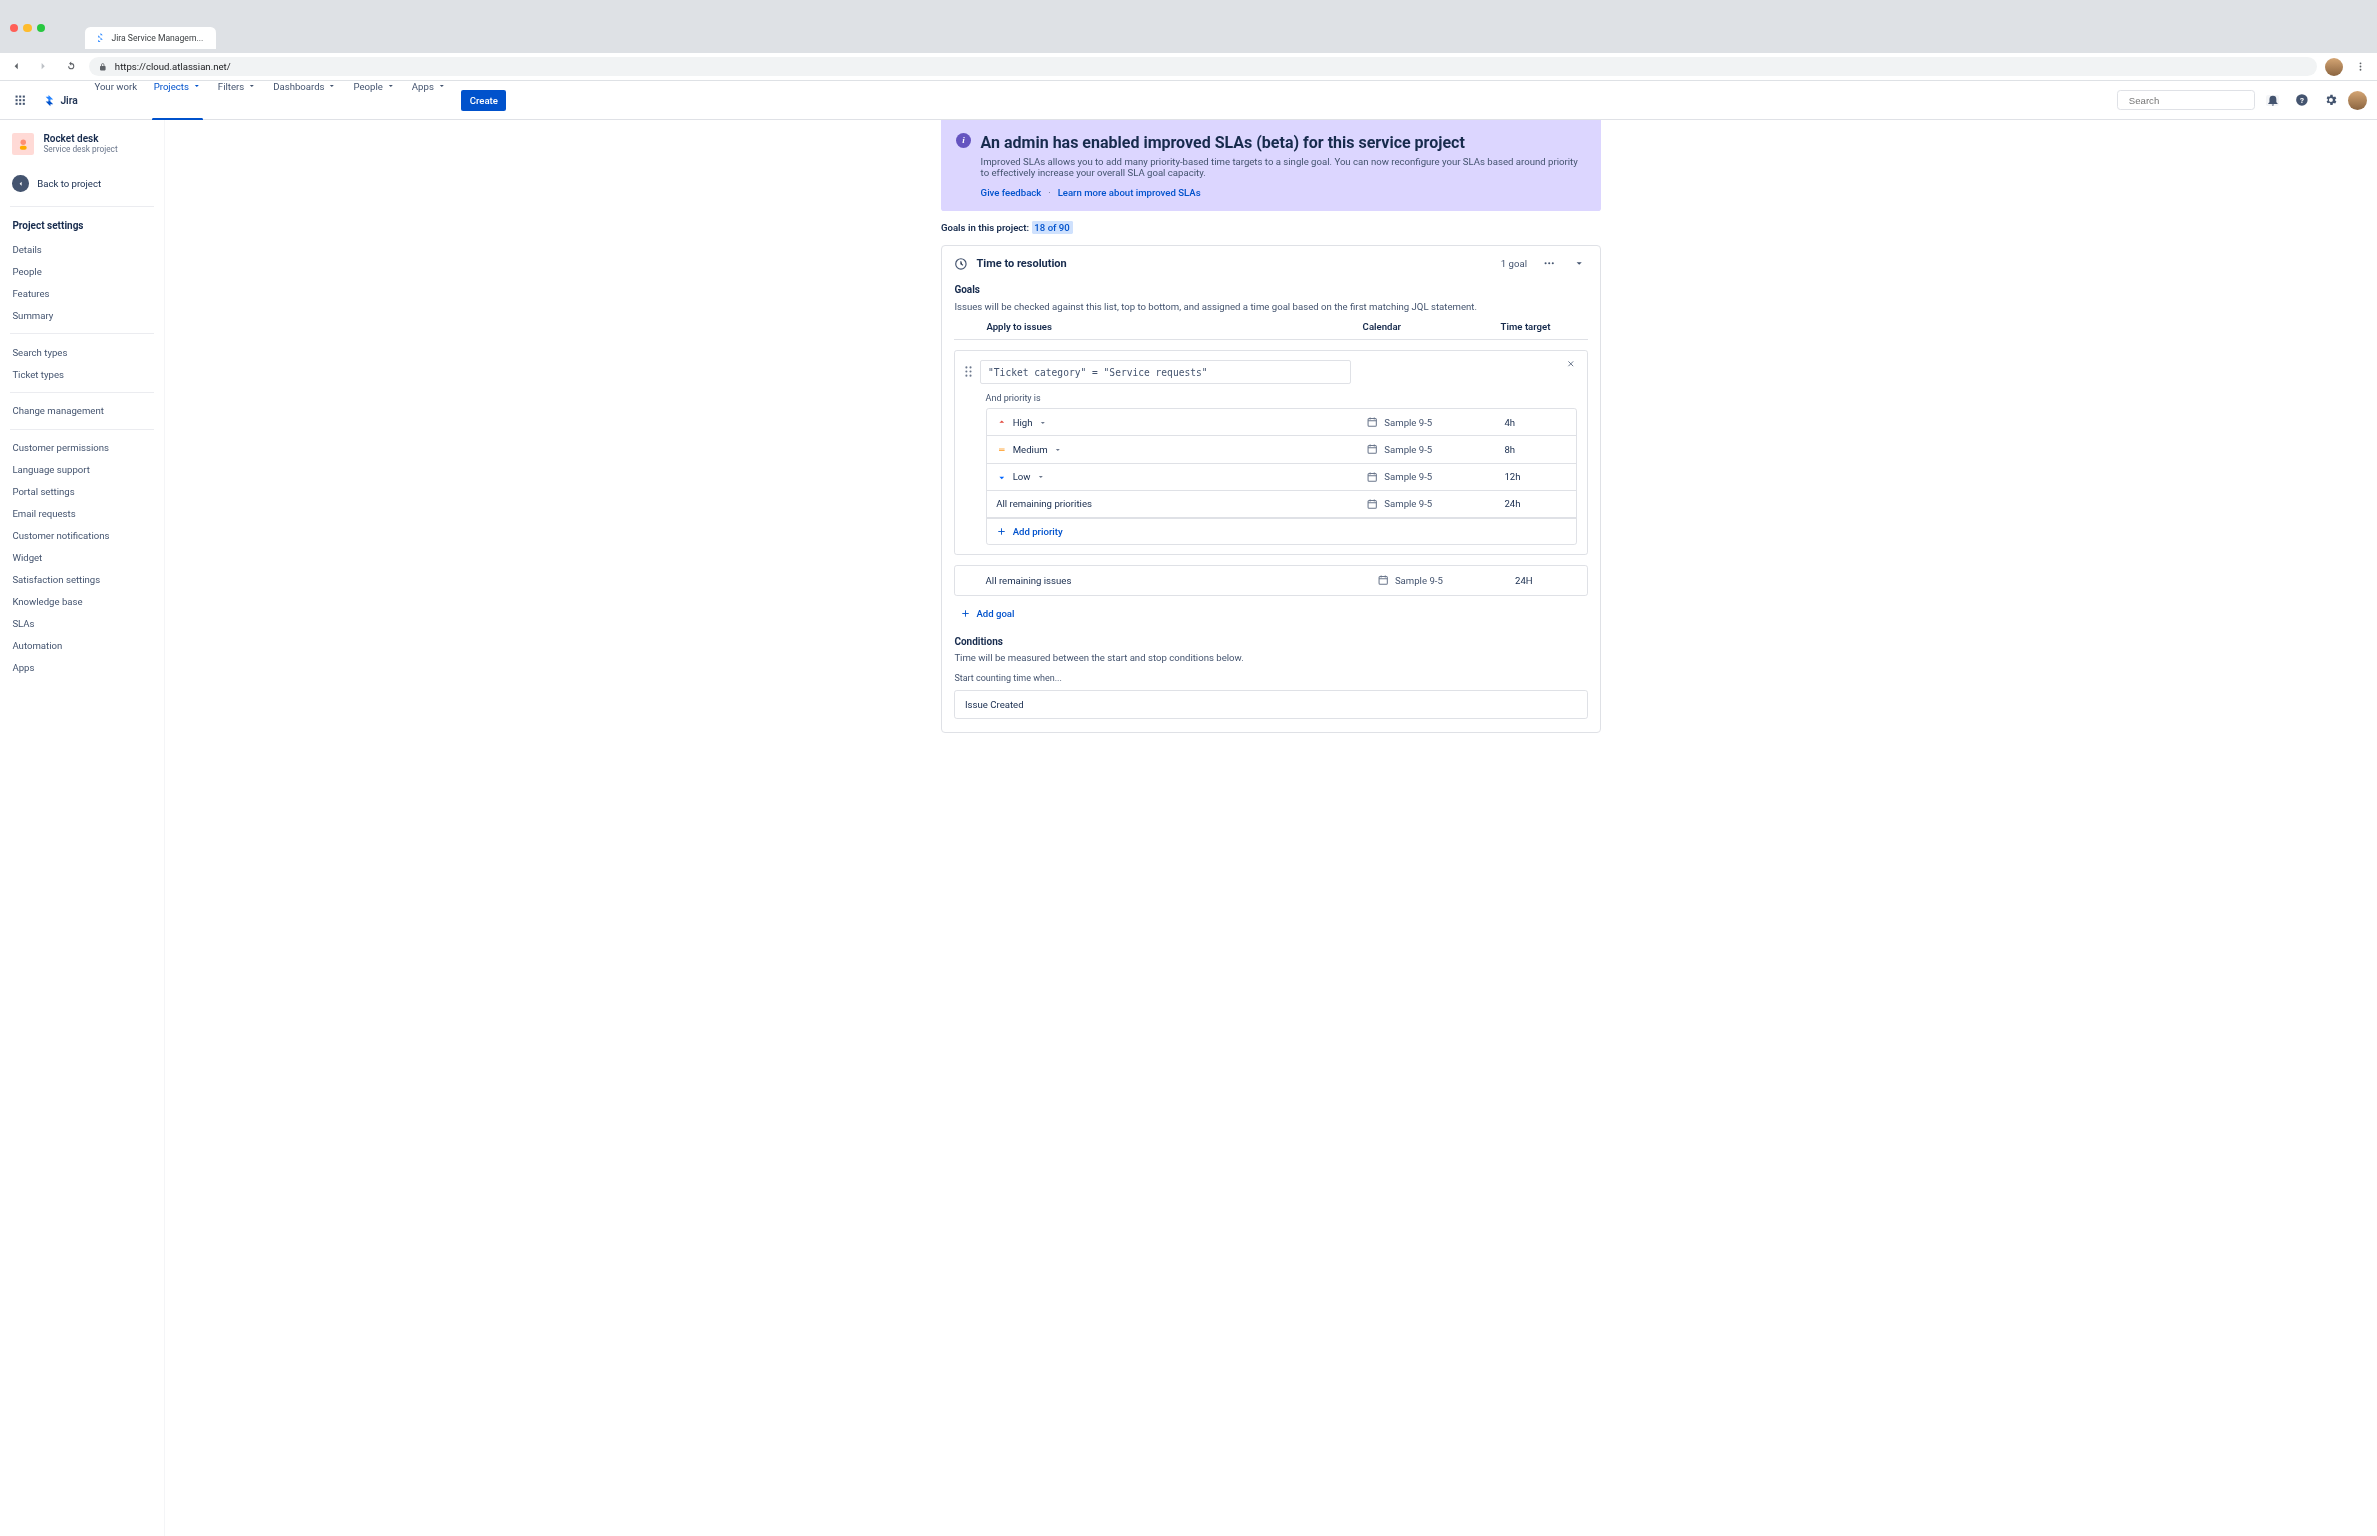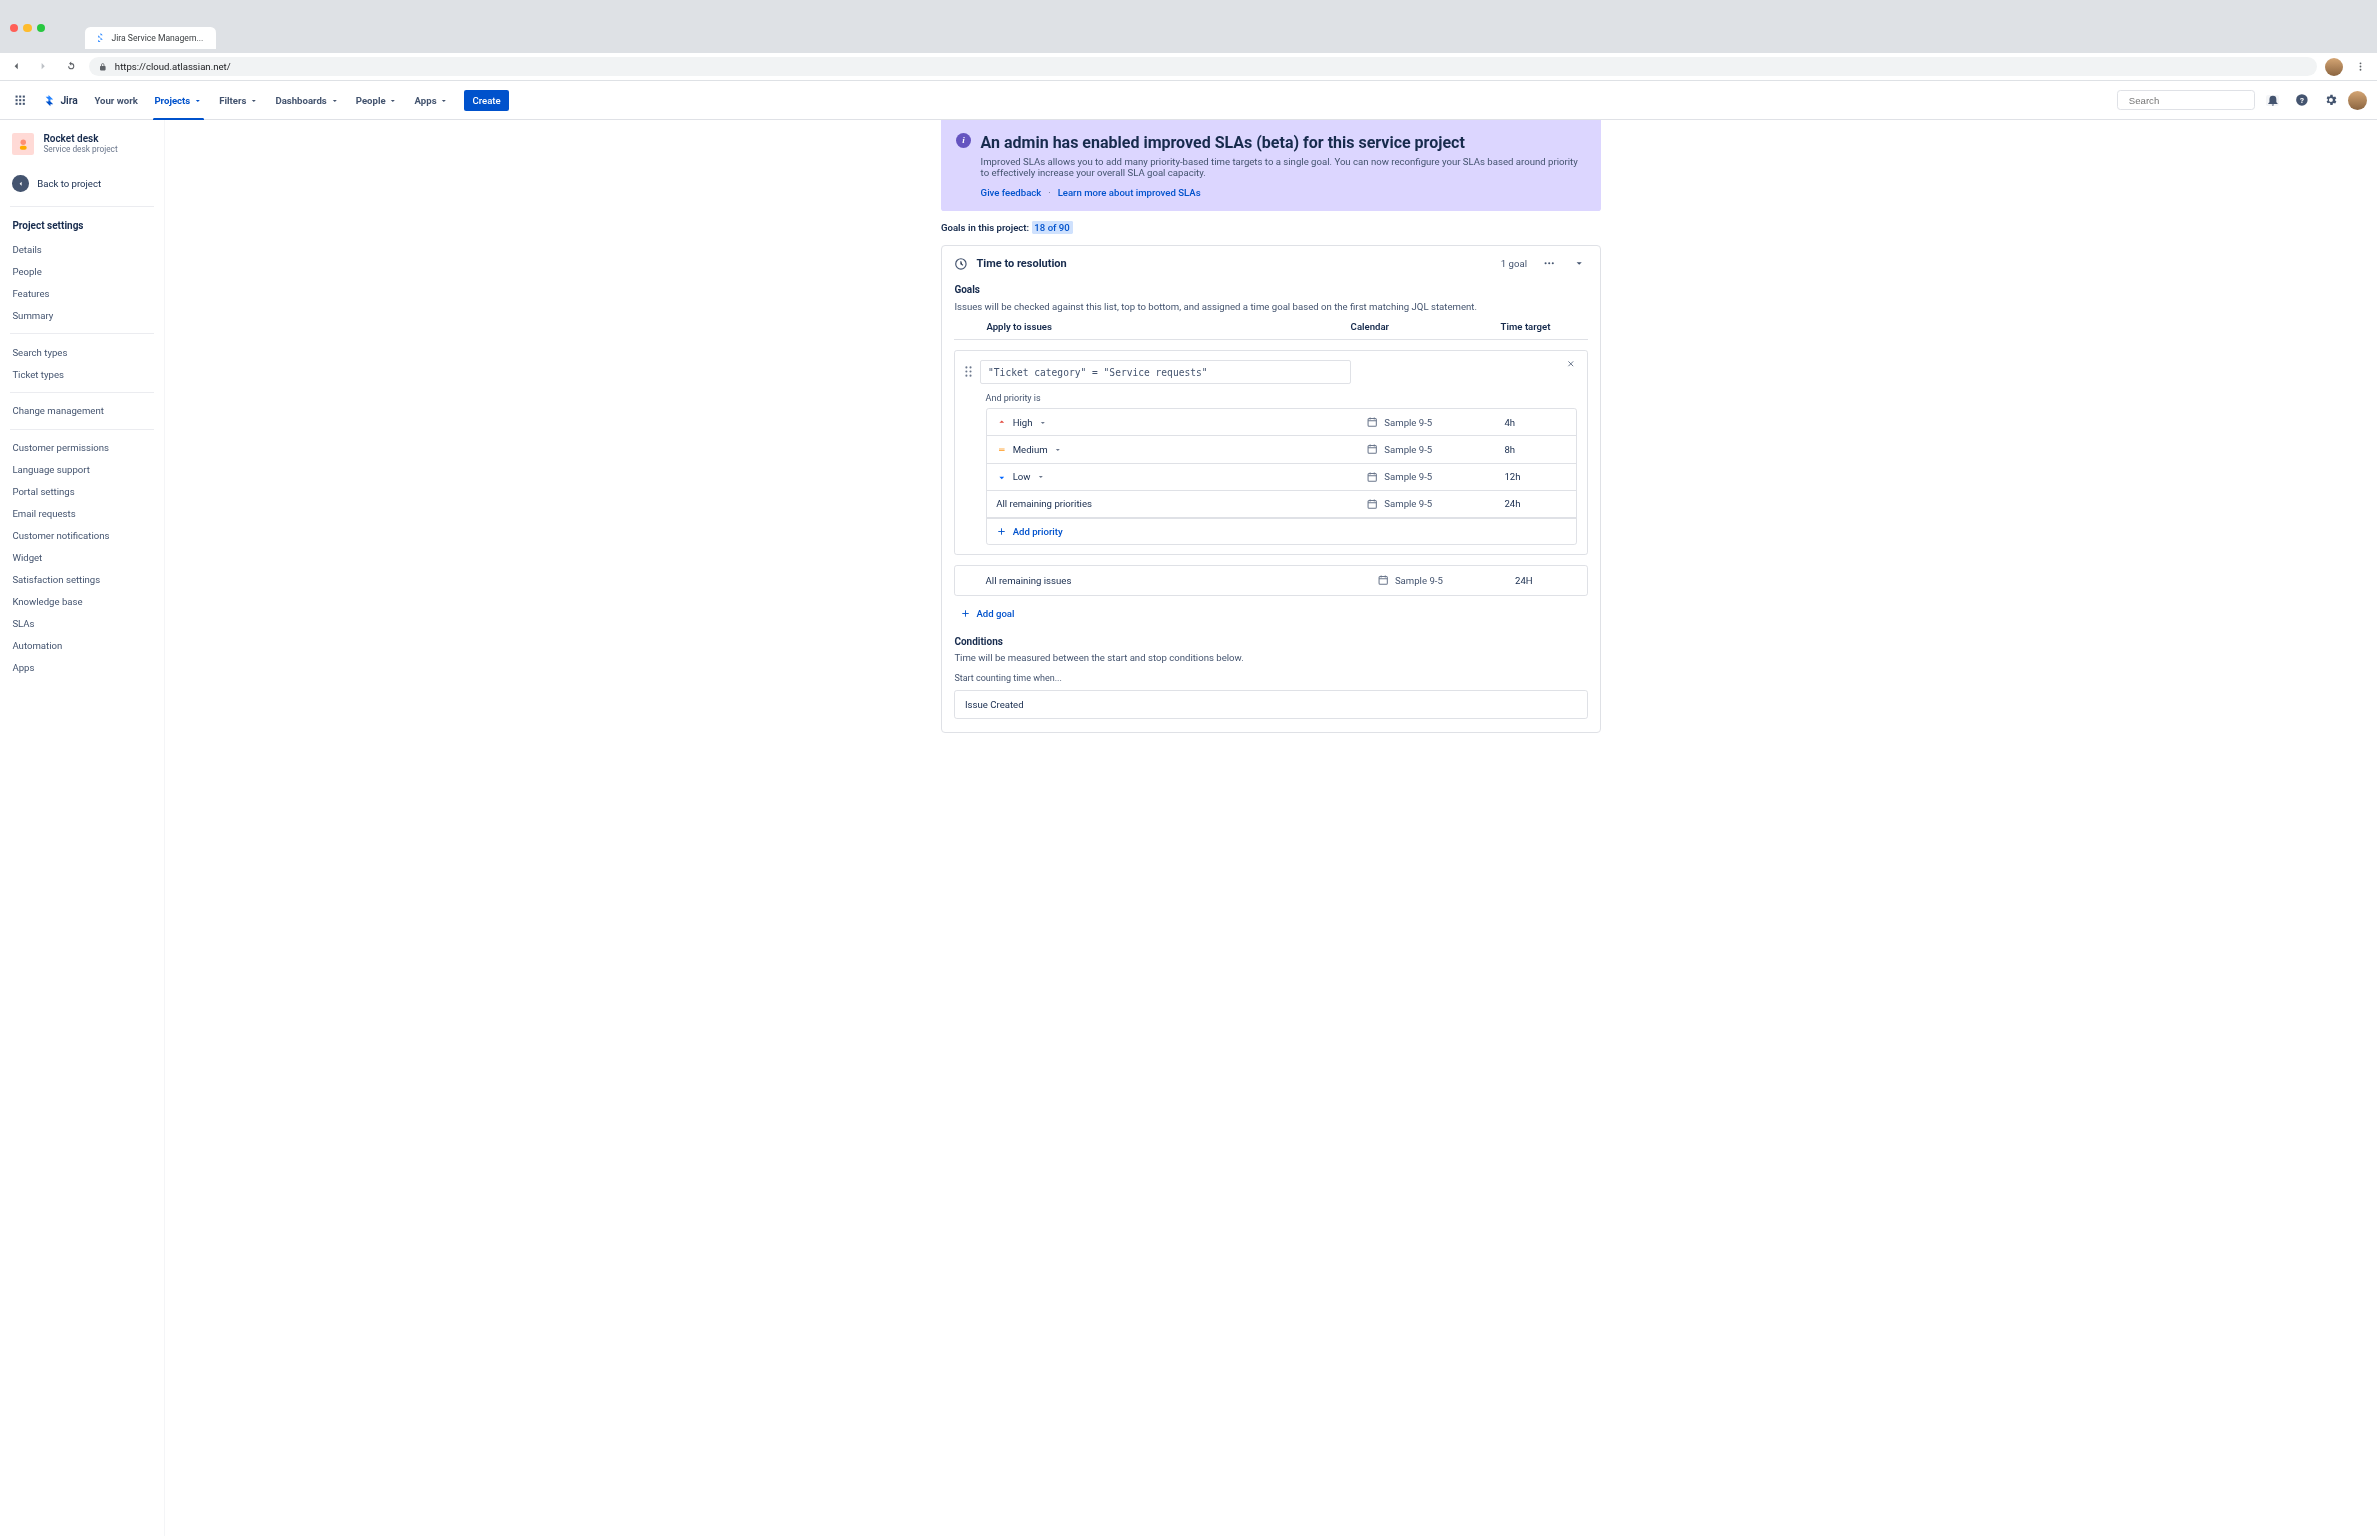--- a/index.html
+++ b/index.html
@@ -20,21 +20,21 @@
 .addr-bar .url-host { color: #202124; }
 .avatar-sm { width: 18px; height: 18px; border-radius: 50%; background: linear-gradient(#d4a574,#8b6540); }
 .kebab { width: 19px; display:flex; align-items:center; justify-content:center; color:#5f6368;}
 
 
 .topnav { display:flex; align-items:center; padding: 0 9.6px; height: 39px; border-bottom: 0.7px solid #DFE1E6; gap: 2.8px; }
 .app-switcher { width: 22px; height:22px; display:flex; align-items:center; justify-content:center; color:#44546F; }
 .jira-logo { display:flex; align-items:center; gap:4.1px; padding: 0 6.9px; }
 .jira-logo svg { width: 15px; height:15px; }
 .jira-word { font-weight:600; color:#253858; font-size: 10.3px;}
-.nav-item { padding: 0 6.9px; height: 39px; display:flex; align-items:center; gap:2.8px; color:#44546F; font-weight:700; position:relative; }
+.nav-item { padding: 0 6.9px; height: 39px; display:flex; align-items:flex-start; gap:2.8px; color:#44546F; font-weight:400; position:relative; }
 .nav-item.active { color:#0052CC; }
 .nav-item.active::after { content:""; position:absolute; left:5.5px; right:5.5px; bottom:0; height:2.1px; background:#0052CC; border-radius:1.4px 1.4px 0 0;}
 .nav-caret { width:9.6px; height:9.6px; }
 .create-btn { background:#0052CC; color:#fff; border-radius:2.1px; padding:4.8px 8.3px; font-weight:500; margin-left:5.5px; }
 .nav-spacer { flex:1; }
 .search-box { width: 138px; border:0.7px solid #DFE1E6; border-radius:3.4px; display:flex; align-items:center; padding:3.4px 5.5px; gap:5.5px; color:#6B778C; }
 .search-box input { border:none; outline:none; flex:1; background:transparent; font-size:9.6px; color:#172B4D;}
 .search-kbd { background:#F4F5F7; border-radius:2.1px; padding:0.7px 4.8px; font-size:8.3px; color:#6B778C; }
 .topnav .icon-btn { width:22px; height:22px; display:flex; align-items:center; justify-content:center; color:#44546F; margin-left:4.1px;}
 .avatar-nav { width: 19px; height:19px; border-radius:50%; background:linear-gradient(#d4a574,#8b6540); margin-left:4.1px;}
@@ -71,21 +71,21 @@
 .panel-title { font-weight:700; font-size:11px; flex:1;}
 .goal-count { color:#44546F; font-size:9.6px; }
 .ph-icon { width:16.5px; height:16.5px; display:flex; align-items:center; justify-content:center; color:#44546F; margin-left:5.5px;}
 
 .panel-body { padding: 0 12.4px 12.4px; }
 .subhead { font-weight:700; margin: 2.8px 0 5.5px; font-size:10px;}
 .subdesc { color:#44546F; margin-bottom:9.6px; }
 
 .cols-header { display:flex; padding: 0 11px 6.9px 32px; font-weight:600; color:#172B4D; border-bottom:0.7px solid #DFE1E6;}
 .col-apply { flex:1; }
-.col-cal { width: 150px; }
+.col-cal { width: 138px; }
 .col-target { width: 76px; }
 
 .rule-block { border:0.7px solid #DFE1E6; border-radius:2.8px; margin-top:9.6px; padding: 9.6px; position:relative;}
 .rule-top { display:flex; align-items:flex-start; gap:8.3px;}
 .drag-handle { color:#6B778C; padding-top:5.5px; cursor:grab; }
 .jql-input { flex:1; border:0.7px solid #DFE1E6; border-radius:2.1px; padding:5.5px 6.9px; font-family: SFMono-Regular, Consolas, monospace; color:#44546F; max-width: 371px;}
 .rule-close { width:12.4px; color:#44546F; cursor:pointer; position:absolute; top:8.3px; right:8.3px;}
 .priority-label { color:#44546F; font-size:9px; margin: 8.3px 0 5.5px 20.6px; }
 .prio-rows { margin-left:20.6px; border:0.7px solid #DFE1E6; border-radius:2.8px; overflow:hidden;}
 .prio-row { display:flex; align-items:center; padding:6.9px 9.6px; border-bottom:0.7px solid #DFE1E6;}

